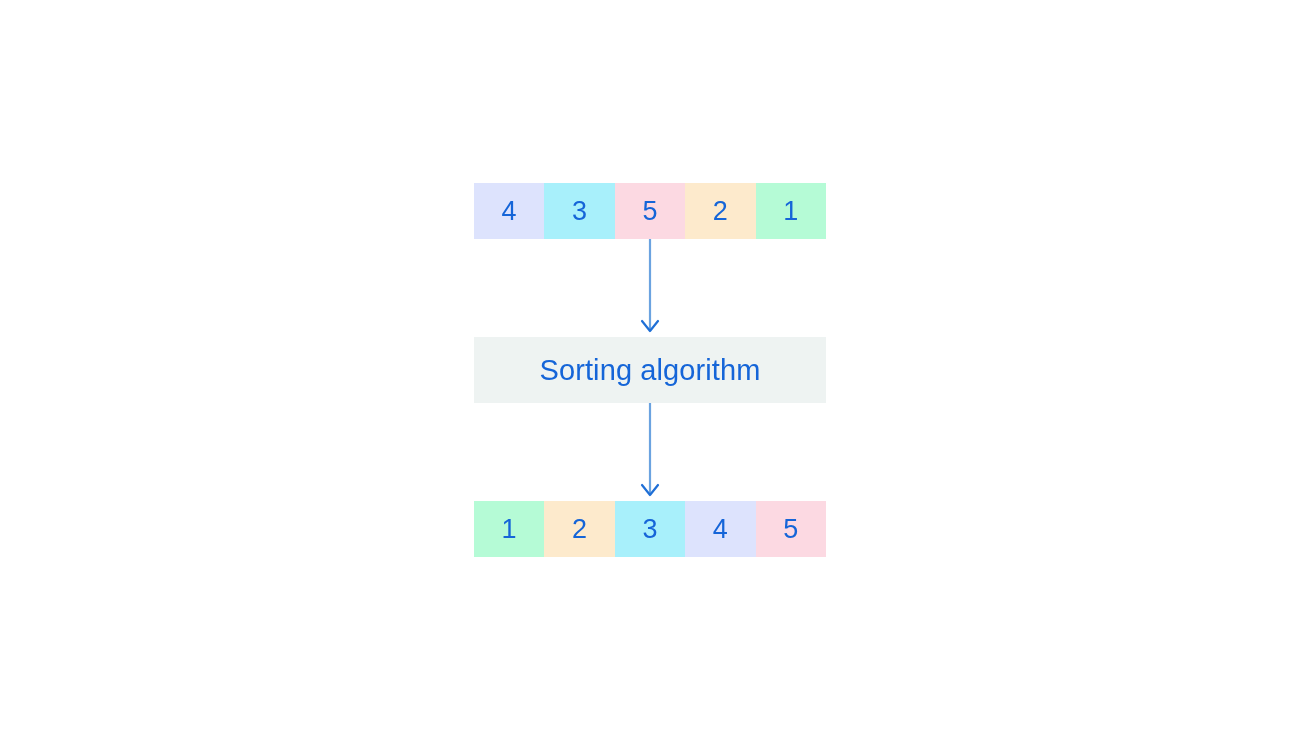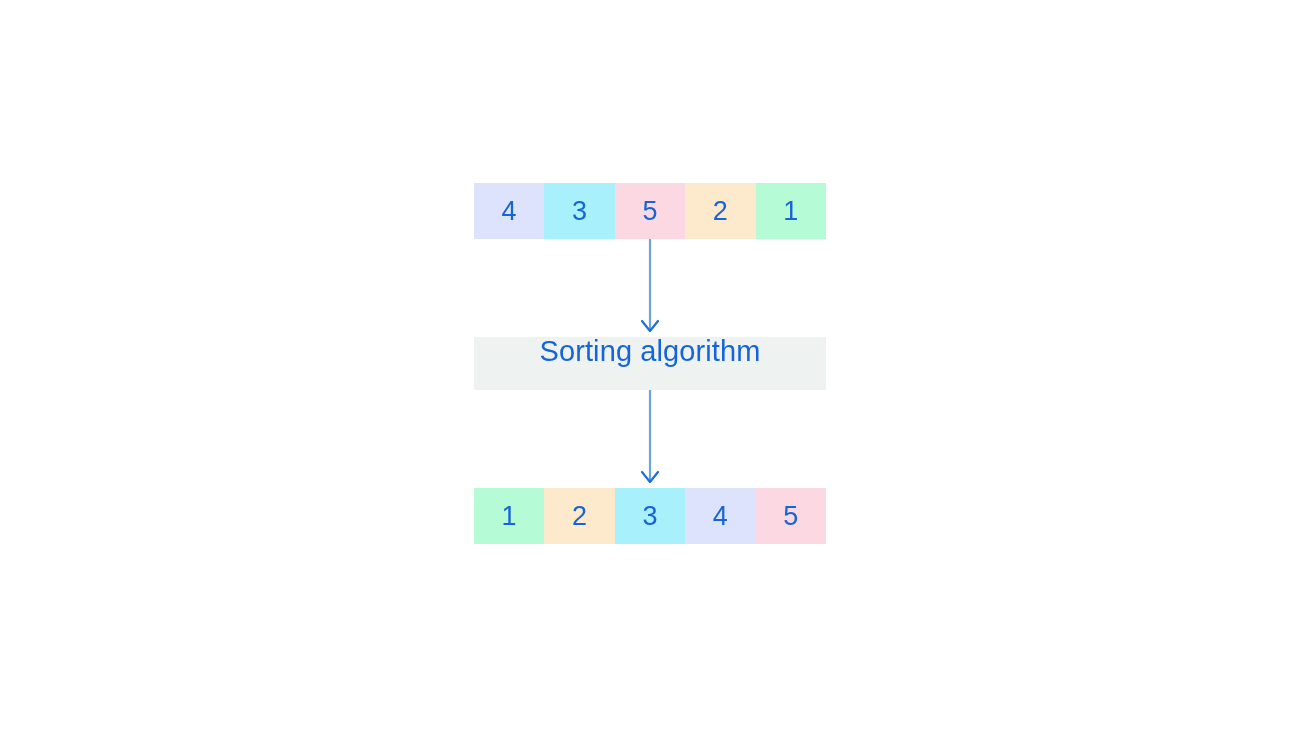--- a/index.html
+++ b/index.html
@@ -47,23 +47,24 @@
   
   .connector {
     width: 352px;
     height: 98px;
     display: block;
   }
 
   
   .process-box {
     width: 352px;
-    height: 53px;
+    height: 66px;
     background: #eef3f2;
     display: flex;
+    align-items: center;
     justify-content: center;
   }
   .process-label {
     font-size: 29px;
     font-weight: 400;
     color: #1565d8;
     letter-spacing: 0.1px;
     line-height: 1;
     user-select: none;
   }

